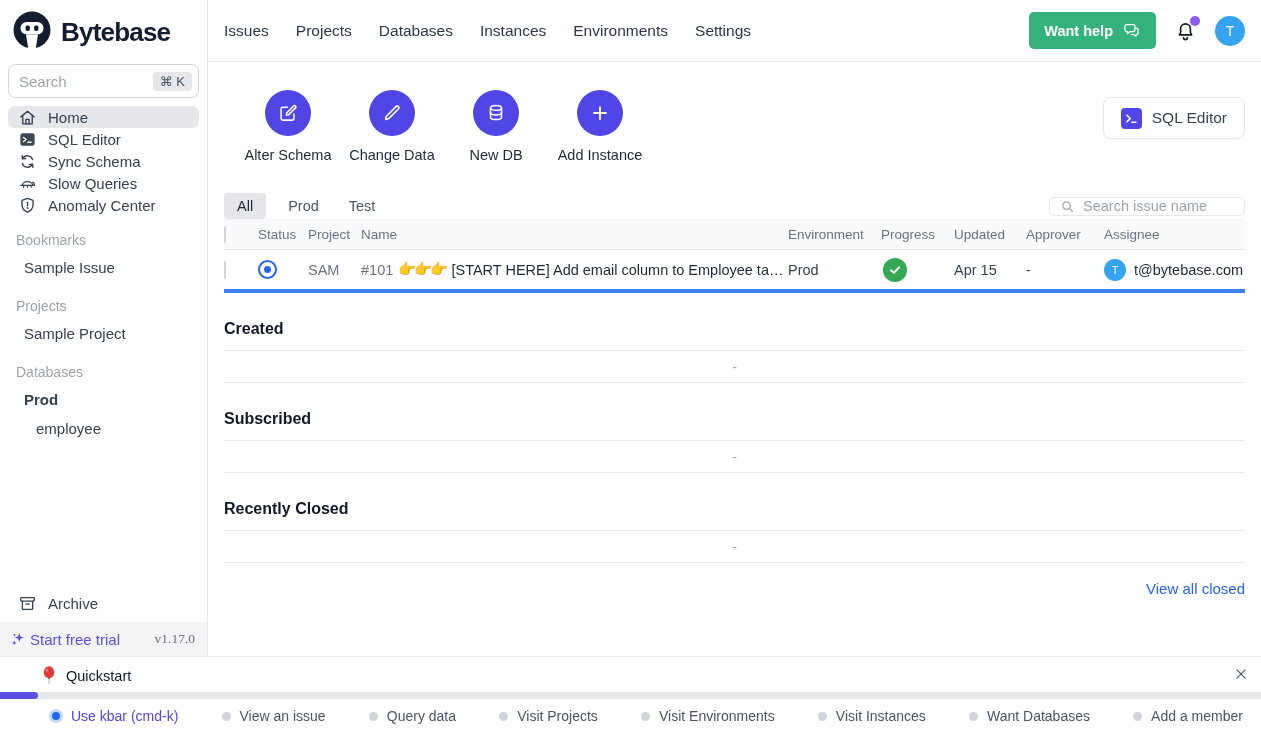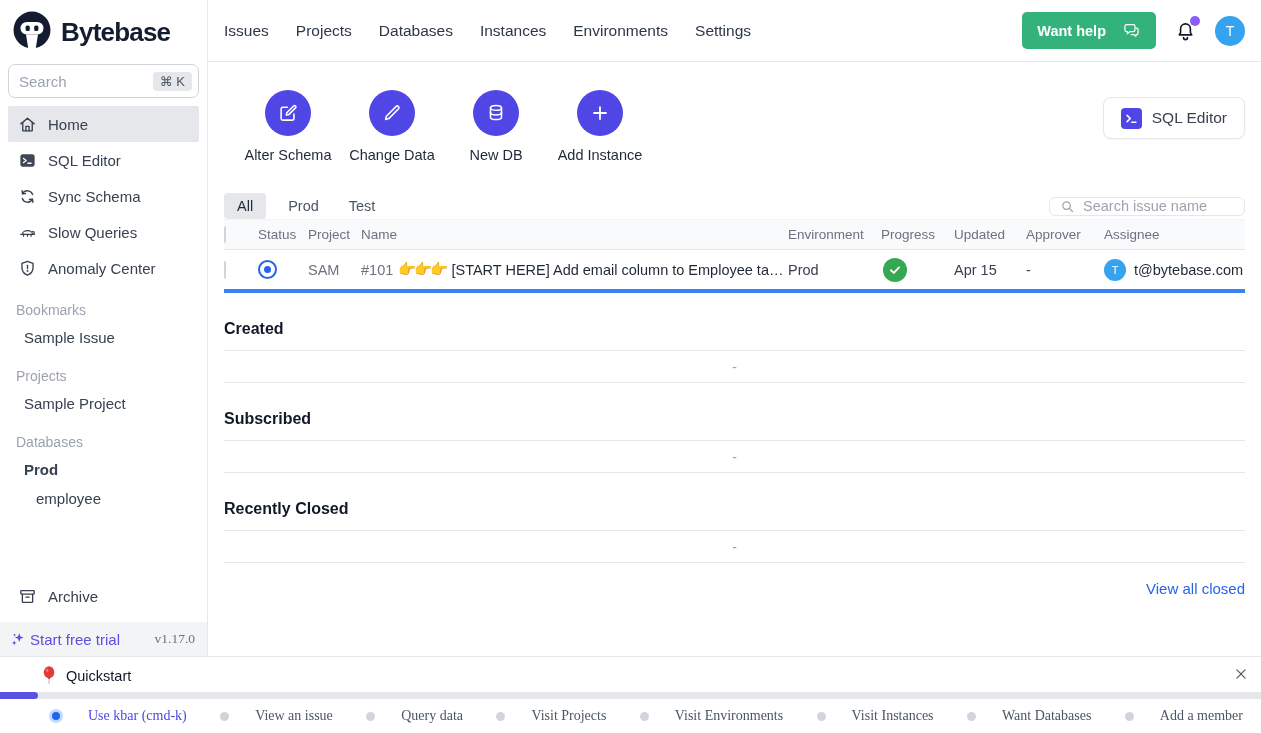--- a/index.html
+++ b/index.html
@@ -8,39 +8,39 @@
   .app { display:flex; flex-direction:column; height:733px; }
   .top { display:flex; flex:1; min-height:0; }
 
   
   .sidebar { width:208px; flex:none; border-right:1px solid #e5e7eb; display:flex; flex-direction:column; background:#fff; }
   .logo-row { display:flex; align-items:center; gap:9px; padding:11px 8px 9px 12px; }
   .brand-text { font-size:26px; font-weight:800; color:#141c2f; letter-spacing:-0.8px; }
   .search-box { margin:2px 8px 8px; height:34px; border:1px solid #d1d5db; border-radius:7px; display:flex; align-items:center; justify-content:space-between; padding:0 6px 0 10px; background:#fff; cursor:text; }
   .search-ph { font-size:15px; color:#9ca3af; }
   .kbd { background:#e5e7eb; color:#4b5563; border-radius:4px; font-size:13px; padding:2px 7px; }
-  .nav-item { height:36px; display:flex; align-items:center; gap:11px; margin:0 8px; padding:0 8px 0 10px; border-radius:2px; font-size:15px; color:#374151; cursor:pointer; }
+  .nav-item { height:22px; display:flex; align-items:center; gap:11px; margin:0 8px; padding:0 8px 0 10px; border-radius:7px; font-size:15px; color:#374151; cursor:pointer; }
   .nav-item.active { background:#e5e7eb; }
   .nav-item svg { flex:none; }
   .group-label { padding:16px 16px 5px; font-size:14px; color:#9ca3af; }
   .group-item { padding:6px 16px 6px 24px; font-size:15px; color:#374151; cursor:pointer; }
   .group-item.bold { font-weight:600; }
   .group-item.sub { padding-left:36px; }
   .spacer { flex:1; }
   .trial-bar { height:34px; flex:none; background:#f3f4f6; display:flex; align-items:center; padding:0 12px 0 10px; gap:3px; }
   .trial-link { color:#5a4fe0; font-size:15px; font-weight:500; display:flex; align-items:center; gap:3px; cursor:pointer; }
   .version { margin-left:auto; color:#6b7280; font-size:13.5px;font-family:Liberation Serif, serif; }
 
   
   .content { flex:1; min-width:0; display:flex; flex-direction:column; background:#fff; }
   .header { height:62px; flex:none; border-bottom:1px solid #e5e7eb; display:flex; align-items:center; padding:0 16px; }
   .nav-links { display:flex; gap:27px; font-size:15.5px; color:#2d3748; }
   .nav-links span { cursor:pointer; }
   .header-right { margin-left:auto; display:flex; align-items:center; gap:18px; }
-  .help-btn { background:#34b27b; border:none; border-radius:5px; color:#fff; font-weight:600; font-size:14.5px; height:37px; padding:0 15px; display:flex; align-items:center; gap:16px; cursor:pointer; font-family:inherit; }
+  .help-btn { background:#34b27b; border:none; border-radius:5px; color:#fff; font-weight:600; font-size:14.5px; height:37px; padding:0 15px; display:flex; align-items:center; gap:9px; cursor:pointer; font-family:inherit; }
   .bell-wrap { position:relative; cursor:pointer; display:flex; }
   .bell-badge { position:absolute; top:-3px; right:-3px; width:10px; height:10px; border-radius:50%; background:#8b5cf6; }
   .avatar { width:30px; height:30px; border-radius:50%; background:#35a3ef; color:#fff; display:flex; align-items:center; justify-content:center; font-size:14px; cursor:pointer; }
 
   
   .page { flex:1; min-height:0; padding:0 16px; position:relative; overflow:hidden; }
   .qa-row { display:flex; gap:8px; margin:28px 0 0 16px; }
   .qa { width:96px; display:flex; flex-direction:column; align-items:center; gap:11px; cursor:pointer; }
   .qa-circle { width:46px; height:46px; border-radius:50%; background:#4f46e5; display:flex; align-items:center; justify-content:center; }
   .qa-label { font-size:14.5px; color:#1f2937; white-space:nowrap; }
@@ -79,21 +79,21 @@
   .view-all { margin-top:17px; text-align:right; font-size:15px; color:#2563eb; }
   .view-all span { cursor:pointer; }
 
   
   .quickstart { flex:none; border-top:1px solid #e5e7eb; position:relative; background:#fff; }
   .qs-title-row { display:flex; align-items:center; gap:9px; padding:9px 16px 7px 42px; font-size:14.5px; font-weight:500; color:#111827; }
   .qs-close { position:absolute; top:10px; right:13px; cursor:pointer; display:flex; }
   .qs-bar { height:7px; background:#e5e7eb; overflow:hidden; }
   .qs-fill { height:100%; background:#5a51e2; border-radius:0 4px 4px 0; }
   .qs-items { display:flex; align-items:center; justify-content:space-between; padding:0 18px 0 50px; height:34px; }
-  .qs-item { display:flex; align-items:center; gap:26px; font-size:14px; color:#4b5563; cursor:pointer;font-family:Liberation Serif, serif; }
+  .qs-item { display:flex; align-items:center; gap:9px; font-size:14px; color:#4b5563; cursor:pointer; }
   .qs-item.active { color:#4f46e5; font-weight:500; }
   .qs-dot { width:9px; height:9px; border-radius:50%; background:#d1d5db; flex:none; }
   .qs-dot.active { width:8px; height:8px; background:#2563eb; box-shadow:0 0 0 3px #bfdbfe; margin:0 2px; }
 </style>
 </head>
 <body>
 
 <div class="app">
   <div class="top">
 

